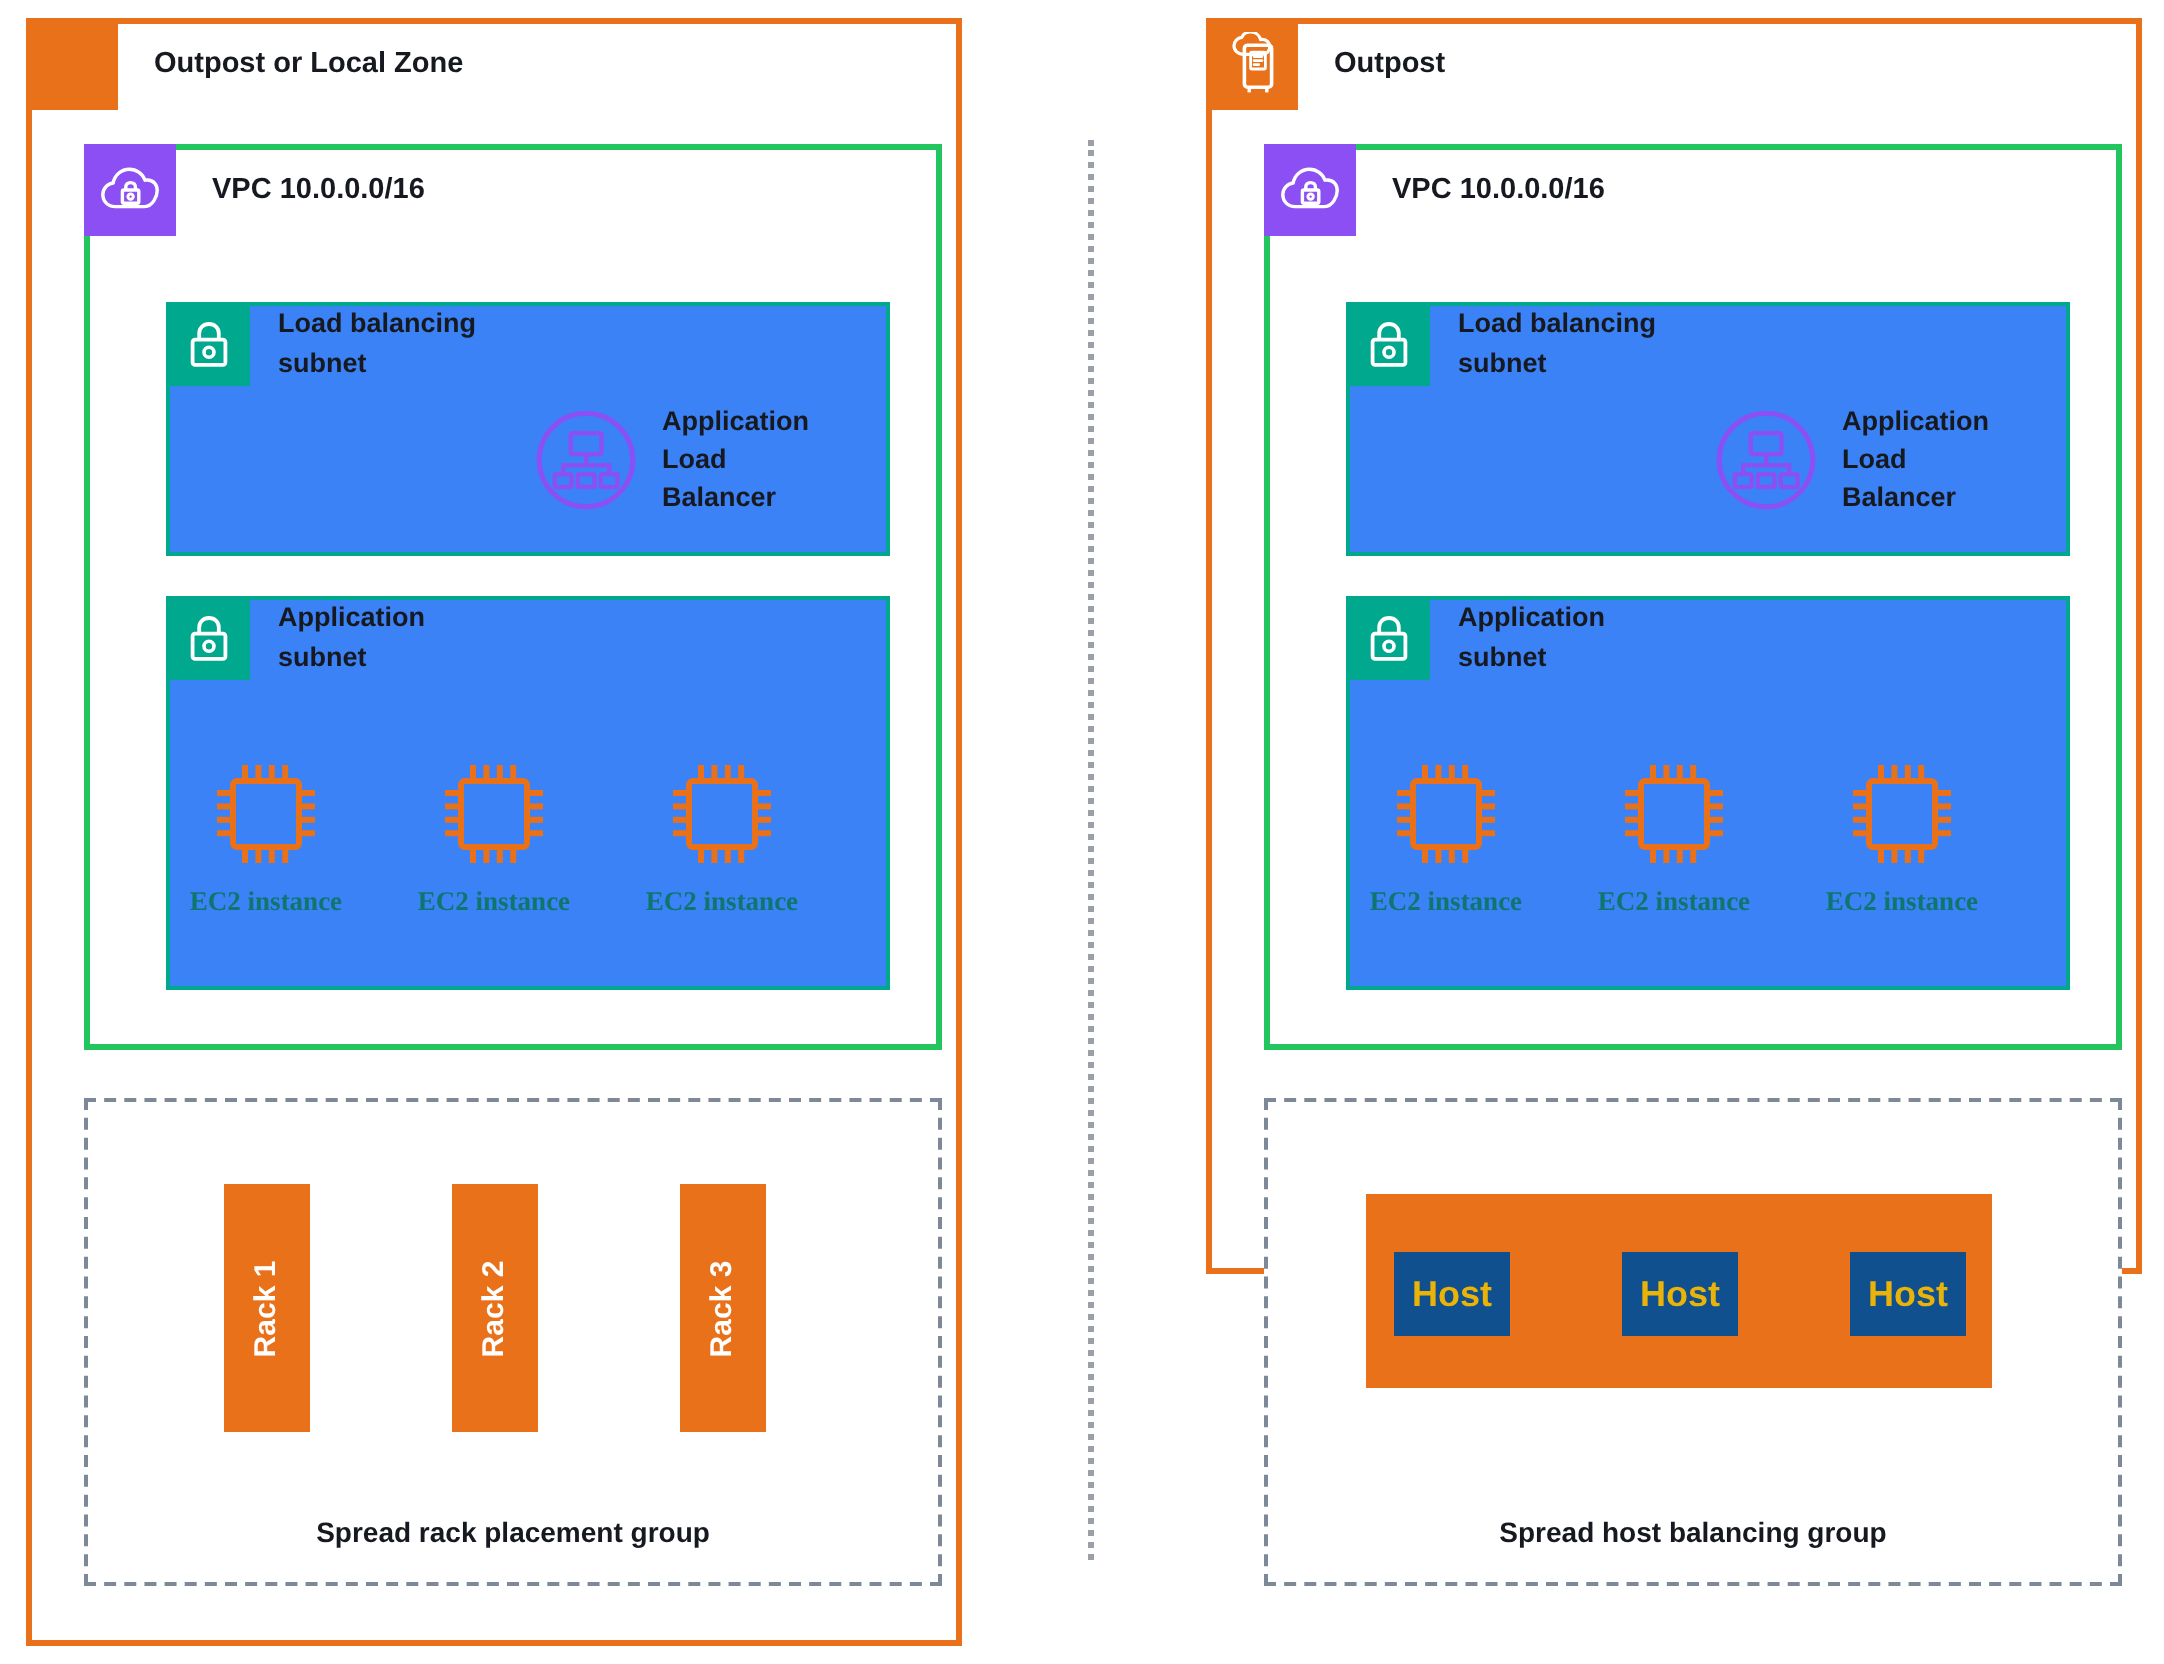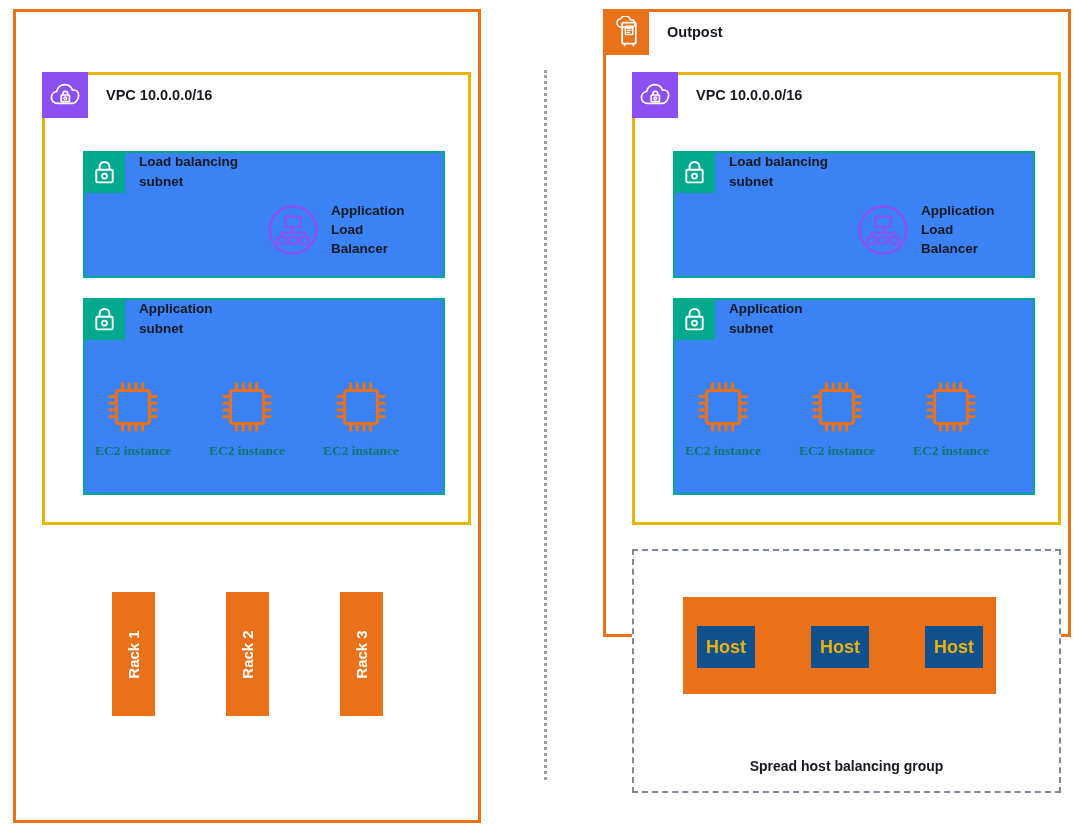--- a/index.html
+++ b/index.html
@@ -16,21 +16,21 @@
   .panel-badge {
     width: 46px; height: 46px; background: #E8711A;
     display: flex; align-items: center; justify-content: center; flex: none;
   }
   .panel-title {
     font-size: 14.5px; font-weight: bold; color: #16191F;
     white-space: nowrap; margin-left: 18px;
   }
 
   
-  .vpc { position: absolute; border: 3px solid #eab308; background: #fff; }
+  .vpc { position: absolute; border: 3px solid #22c55e; background: #fff; }
   .vpc-header { position: absolute; top: -3px; left: -3px; display: flex; align-items: center; }
   .vpc-badge {
     width: 46px; height: 46px; background: #8C4FF3;
     display: flex; align-items: center; justify-content: center; flex: none;
   }
   .vpc-title {
     font-size: 14.5px; font-weight: bold; color: #16191F;
     white-space: nowrap; margin-left: 18px;
   }
 
@@ -133,20 +133,24 @@
     <path d="M723,354 L723,376" stroke="#16191F" stroke-width="2.6" stroke-dasharray="5.5 5.5" fill="none" marker-end="url(#ar)"></path>
     <path d="M837,354 L837,376" stroke="#16191F" stroke-width="2.6" stroke-dasharray="5.5 5.5" fill="none" marker-end="url(#ar)"></path>
     <path d="M951,354 L951,376" stroke="#16191F" stroke-width="2.6" stroke-dasharray="5.5 5.5" fill="none" marker-end="url(#ar)"></path>
     <path d="M723,489 L723,584" stroke="#16191F" stroke-width="2.6" stroke-dasharray="5.5 5.5" fill="none" marker-start="url(#arUp)" marker-end="url(#ar)"></path>
     <path d="M837,489 L837,584" stroke="#16191F" stroke-width="2.6" stroke-dasharray="5.5 5.5" fill="none" marker-start="url(#arUp)" marker-end="url(#ar)"></path>
     <path d="M951,489 L951,584" stroke="#16191F" stroke-width="2.6" stroke-dasharray="5.5 5.5" fill="none" marker-start="url(#arUp)" marker-end="url(#ar)"></path>
   </svg>
 
   <div class="panel" style="left:13px; top:9px; width:468px; height:814px;">
 
+    <div class="panel-header">
+      <div class="panel-badge"></div>
+      <div class="panel-title">Outpost or Local Zone</div>
+    </div>
 
     <div class="vpc" style="left:26px; top:60px; width:429px; height:453px;">
 
       <div class="vpc-header">
         <div class="vpc-badge">
           <svg width="30" height="26" viewBox="0 0 30 26">
             <path d="M7.6,21.3 C3.9,21.3 1.4,18.6 1.4,15.4 C1.4,12.4 3.6,9.9 6.6,9.5
                      C7.2,5.6 10.6,2.6 14.7,2.6 C18.3,2.6 21.4,4.9 22.5,8.1
                      C22.9,8.0 23.3,8.0 23.7,8.0 C26.8,8.0 28.6,10.4 28.6,13.2
                      C28.6,16.1 26.4,21.3 22.3,21.3 Z" fill="none" stroke="#fff" stroke-width="1.7" stroke-linejoin="round"></path>
@@ -201,20 +205,23 @@
               <circle cx="12.5" cy="17.1" r="2.5" fill="none" stroke="#fff" stroke-width="1.8"></circle>
             </svg>
           </div>
           <div class="subnet-title">Application
 subnet</div>
         </div>
       </div>
 
     </div>
 
+    <div class="pg" style="left:26px; top:537px; width:429px; height:244px;">
+      <div class="pg-label" style="top:207px;">Spread rack placement group</div>
+    </div>
 
   </div>
 
   <div class="ec2" style="left:78px; top:378px;">
     <svg width="58" height="58" viewBox="0 0 58 58">
       <rect x="12.5" y="12.5" width="33" height="33" rx="2" fill="none" stroke="#E8711A" stroke-width="3"></rect>
       <g stroke="#E8711A" stroke-width="3" stroke-linecap="butt">
         <path d="M18.5,12.5 L18.5,4.5"></path>
           <path d="M25.2,12.5 L25.2,4.5"></path>
         <path d="M31.9,12.5 L31.9,4.5"></path>

